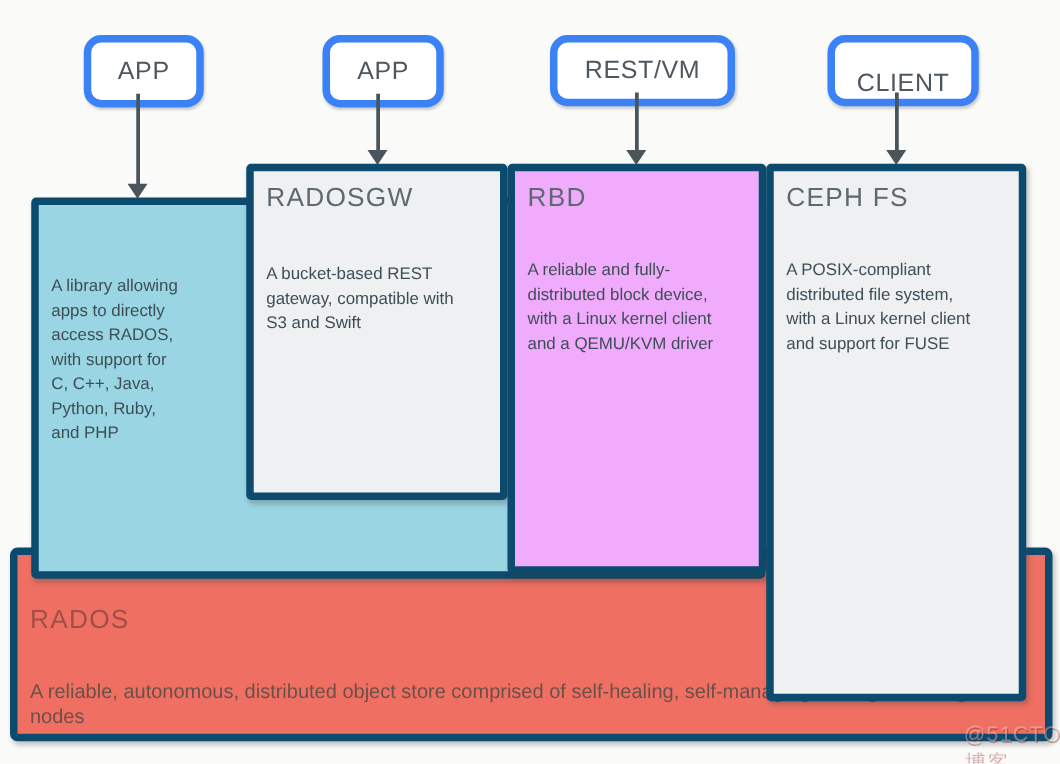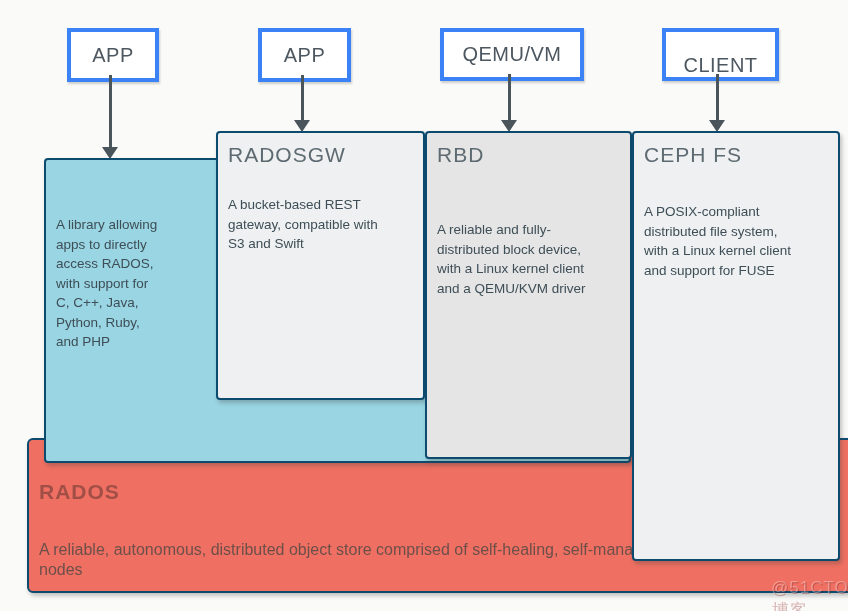--- a/index.html
+++ b/index.html
@@ -7,22 +7,22 @@
     position:relative;
     width:848px;height:611px;
     background:#fafaf8;
     font-family:"Liberation Sans", sans-serif;
     overflow:hidden;
   }
   
   .node{
     position:absolute;
     background:#ffffff;
-    border:4px solid #3b82f6;
-    border-radius:0;
+    border:6px solid #3b82f6;
+    border-radius:14px;
     display:flex;align-items:center;justify-content:center;
     font-size:20px;color:#4d5760;letter-spacing:0.5px;
     box-shadow:1px 2px 2px rgba(70,70,70,0.25);
   }
   .node-app-1{left:67px;top:28px;width:84px;height:46px;}
   .node-app-2{left:258px;top:28px;width:85px;height:46px;}
   .node-hostvm{left:440px;top:28px;width:136px;height:45px;}
   .node-client{left:662px;top:28px;width:109px;height:45px;align-items:flex-end;}
   
   .arrow{position:absolute;width:16px;}
@@ -37,59 +37,58 @@
     border-right:8px solid transparent;
     border-top:12px solid #4a545b;
   }
   .arrow-1{left:102px;top:75px;height:84px;}
   .arrow-2{left:294px;top:75px;height:57px;}
   .arrow-3{left:501px;top:74px;height:58px;}
   .arrow-4{left:709px;top:74px;height:58px;}
   
   .layer{
     position:absolute;
-    border:2px solid #0c4a6e;
+    border:6px solid #0c4a6e;
     box-sizing:border-box;
     box-shadow:2px 3px 4px rgba(60,60,60,0.30);
-    margin-left:19px;
   }
   .layer-rados{
     left:8px;top:438px;width:834px;height:155px;
     background:#ef7062;border-radius:6px;z-index:1;
   }
   .layer-librados{
     left:25px;top:158px;width:587px;height:305px;
     background:#99d5e2;border-radius:4px;z-index:2;
   }
   .layer-radosgw{
     left:197px;top:131px;width:209px;height:269px;
     background:#eef0f1;border-radius:4px;z-index:3;
   }
   .layer-rbd{
     left:406px;top:131px;width:207px;height:328px;
-    background:#e5e5e5;border-radius:4px;z-index:3;
+    background:#f0abfc;border-radius:4px;z-index:3;
   }
   .layer-cephfs{
     left:613px;top:131px;width:208px;height:430px;
     background:#eef0f1;border-radius:4px;z-index:3;
   }
   .layer-title{
     position:absolute;left:10px;top:10px;
     font-size:21px;letter-spacing:1px;color:#5d6a71;
   }
   .layer-librados .layer-title{color:#54707c;}
-  .layer-rados .layer-title{color:#a14f46;top:40px;font-weight:bold;}
+  .layer-rados .layer-title{color:#a14f46;top:40px;}
   .layer-desc{
     position:absolute;left:10px;right:8px;
     font-size:13.5px;line-height:19.5px;color:#3e4e57;
     white-space:pre-line;
   }
   .layer-librados .layer-desc{top:55px;}
-  .layer-radosgw .layer-desc{top:62px;}
-  .layer-rbd .layer-desc{top:87px;}
+  .layer-radosgw .layer-desc{top:72px;}
+  .layer-rbd .layer-desc{top:69px;}
   .layer-cephfs .layer-desc{top:69px;}
   .layer-rados .layer-desc{top:100px;color:#6d4f4a;font-size:16px;line-height:20px;}
   
   .watermark{
     position:absolute;left:771px;top:578px;z-index:5;
     font-size:17px;font-weight:normal;letter-spacing:1px;
     color:rgba(255,230,228,0.38);
     text-shadow:1px 1px 0 rgba(120,30,30,0.35);
   }
 </style>
@@ -137,21 +136,21 @@
 and support for FUSE</div>
   </div>
 
   <div class="node node-app-1">
     <span>APP</span>
   </div>
   <div class="node node-app-2">
     <span>APP</span>
   </div>
   <div class="node node-hostvm">
-    <span>QEMU/VM</span>
+    <span>REST/VM</span>
   </div>
   <div class="node node-client">
     <span>CLIENT</span>
   </div>
 
   <div class="arrow arrow-1">
     <div class="shaft"></div>
     <div class="head"></div>
   </div>
   <div class="arrow arrow-2">

